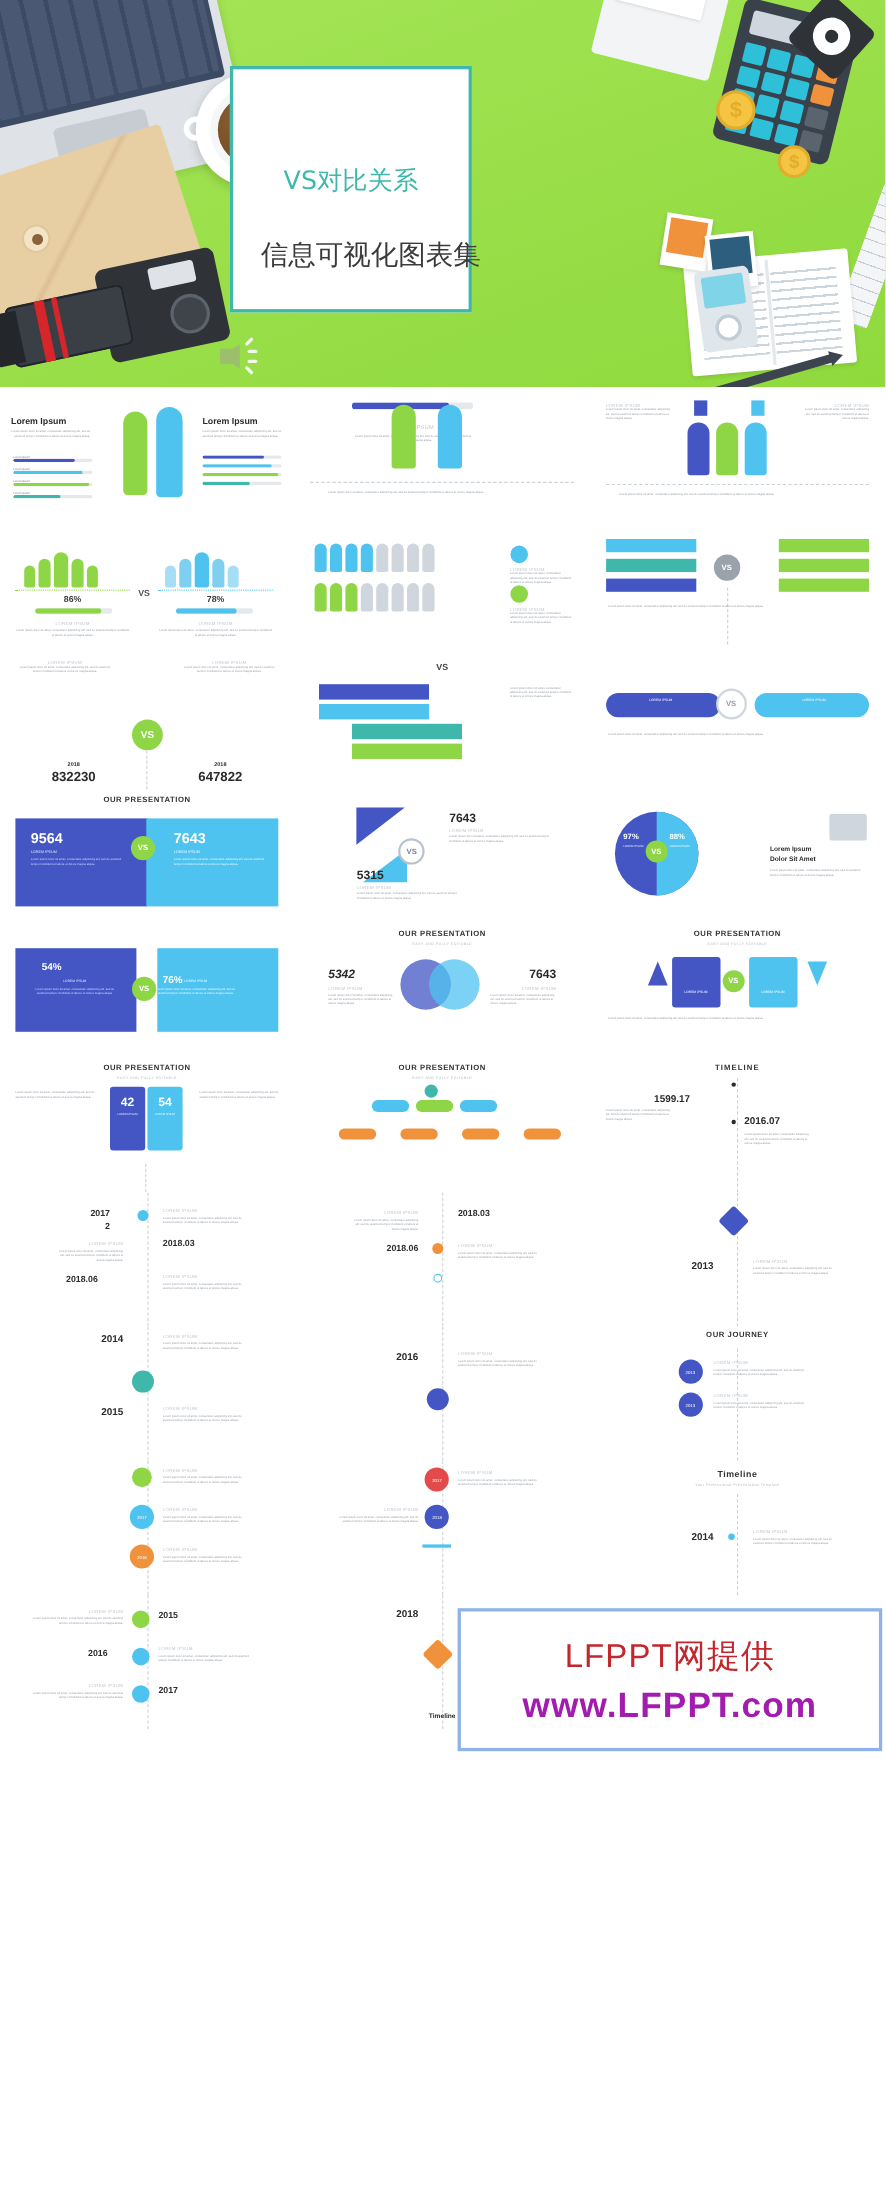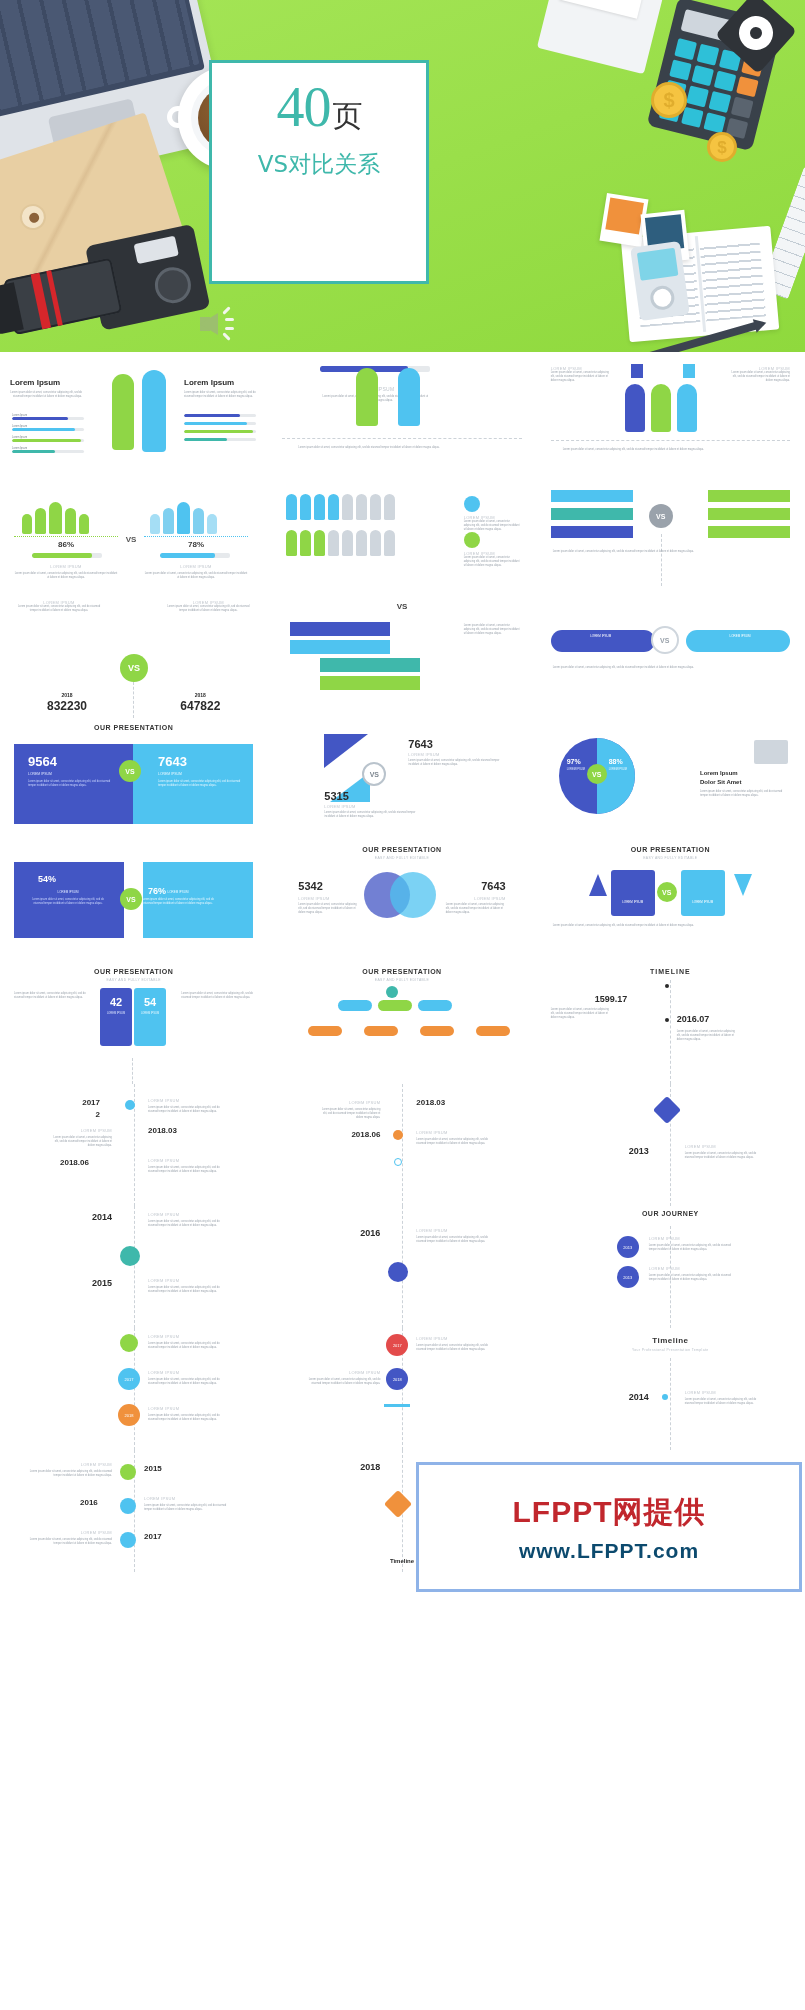--- a/index.html
+++ b/index.html
@@ -140,22 +140,22 @@
   .dashline { border-left:1px dashed #ccd2d8; }
   .bar-bg { background:#e6e9ec; border-radius:2px; overflow:hidden; }
   .bar-fg { height:100%; border-radius:2px; }
   .person { display:inline-block; }
   .num-big { font-weight:bold; color:#2b2b2b; }
 
   
   .watermark { position:absolute; left:416px; top:1462px; width:386px; height:130px;
                background:#fff; border:3px solid #8fb3e8; display:flex; flex-direction:column;
                align-items:center; justify-content:center; }
-  .wm1 { font-size:30px; font-weight:bold; color:#c1272d; letter-spacing:1px; }
-  .wm2 { font-size:21px; font-weight:bold; color:#0c4a6e; letter-spacing:1px; margin-top:6px; }
+  .wm1 { font-size:30px; font-weight:normal; color:#c1272d; letter-spacing:1px; }
+  .wm2 { font-size:32px; font-weight:bold; color:#a21caf; letter-spacing:1px; margin-top:6px; }
 </style>
 </head>
 <body>
 
 <div class="banner">
   <div class="bn-grad"></div>
 
   <div class="laptop">
     <div class="screen"></div>
       <div class="keys"></div>
@@ -241,24 +241,22 @@
     </div>
   <div class="pencil"></div>
 
   <div class="cup">
     <div class="handle"></div>
       <div class="inner"></div>
       <div class="coffee"></div>
   </div>
 
   <div class="titlecard">
-    <div class="t-40">
-      <span>40</span><span class="cn">页</span>
-    </div>
     <div class="t-l2">VS对比关系</div>
+    <div class="t-l4">信息可视化图表集</div>
   </div>
 </div>
 
 <div class="grid">
 
   <div class="slide">
     <div style="position:absolute;left:10px;top:26px;width:72px;">
       <div style="font-size:8px;font-weight:bold;color:#2b2b2b;">Lorem Ipsum</div>
       <div class="lorem-b" style="margin-top:4px;text-align:right;">Lorem ipsum dolor sit amet, consectetur adipiscing elit, sed do eiusmod tempor incididunt ut labore et dolore magna aliqua.</div>
     </div>
@@ -515,21 +513,21 @@
     <div style="position:absolute;left:140px;top:50px;width:76px;font-size:3px;color:#eaf9ff;text-align:center;">LOREM IPSUM</div>
     <div style="position:absolute;left:140px;top:58px;width:76px;font-size:2.6px;color:#e4f6ff;line-height:1.6;text-align:center;">Lorem ipsum dolor sit amet, consectetur adipiscing elit, sed do eiusmod tempor incididunt ut labore et dolore magna aliqua.</div>
     <div class="vs-badge" style="position:absolute;left:120px;top:48px;width:22px;height:22px;background:#8fd646;">VS</div>
   </div>
 
   <div class="slide">
     <div class="s-title" style="position:absolute;left:0;right:0;top:6px;">OUR PRESENTATION</div>
     <div class="s-sub" style="position:absolute;left:0;right:0;top:15px;">EASY AND FULLY EDITABLE</div>
     <div style="position:absolute;left:96px;top:32px;width:46px;height:46px;border-radius:50%;background:rgba(67,86,196,.75);"></div>
     <div style="position:absolute;left:122px;top:32px;width:46px;height:46px;border-radius:50%;background:rgba(79,195,240,.75);"></div>
-    <div style="position:absolute;left:30px;top:40px;font-size:11px;font-weight:bold;color:#2b2b2b;">5342</div>
+    <div style="position:absolute;left:30px;top:40px;font-size:11px;font-weight:bold;color:#2b2b2b;font-style:italic;">5342</div>
     <div style="position:absolute;left:30px;top:56px;" class="lorem-h">LOREM IPSUM</div>
     <div style="position:absolute;left:30px;top:63px;width:60px;" class="lorem-b">Lorem ipsum dolor sit amet, consectetur adipiscing elit, sed do eiusmod tempor incididunt ut labore et dolore magna aliqua.</div>
     <div style="position:absolute;right:30px;top:40px;font-size:11px;font-weight:bold;color:#2b2b2b;">7643</div>
     <div style="position:absolute;right:30px;top:56px;" class="lorem-h">LOREM IPSUM</div>
     <div style="position:absolute;right:30px;top:63px;width:60px;" class="lorem-b">Lorem ipsum dolor sit amet, consectetur adipiscing elit, sed do eiusmod tempor incididunt ut labore et dolore magna aliqua.</div>
   </div>
 
   <div class="slide">
     <div class="s-title" style="position:absolute;left:0;right:0;top:6px;">OUR PRESENTATION</div>
     <div class="s-sub" style="position:absolute;left:0;right:0;top:15px;">EASY AND FULLY EDITABLE</div>

